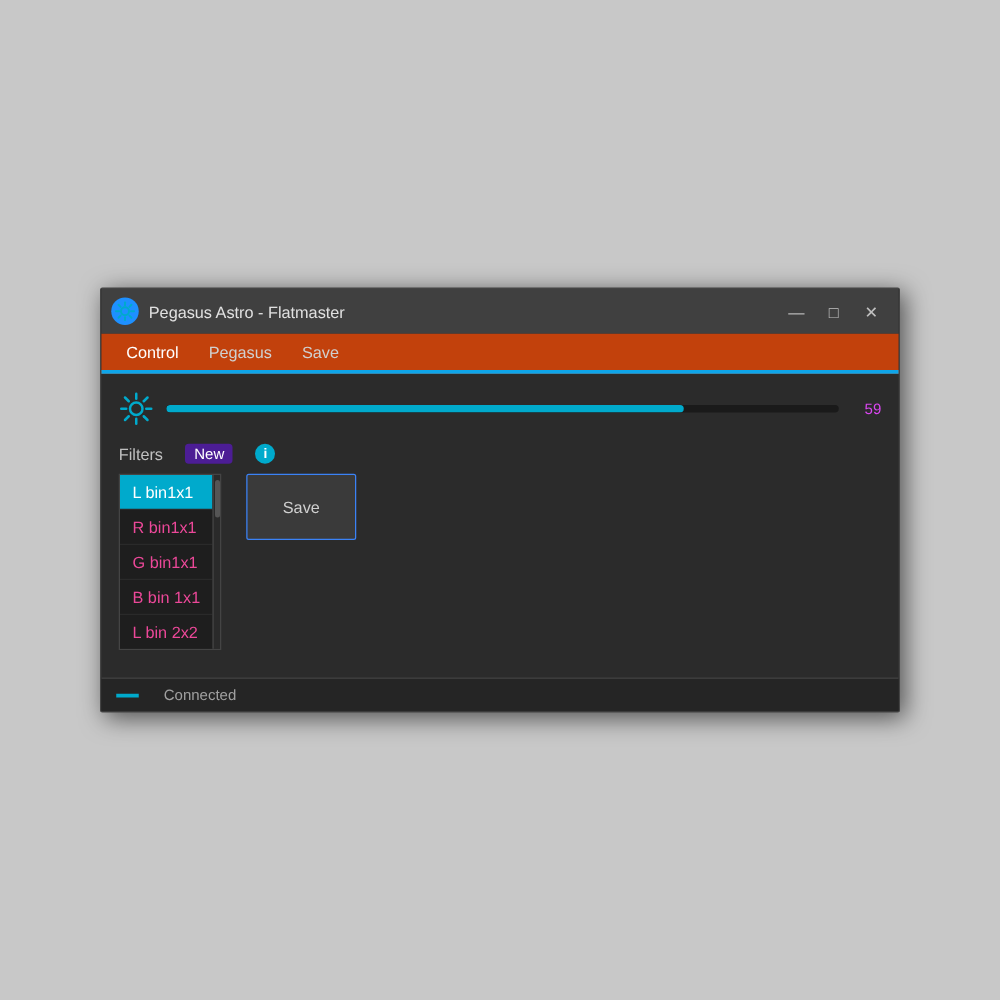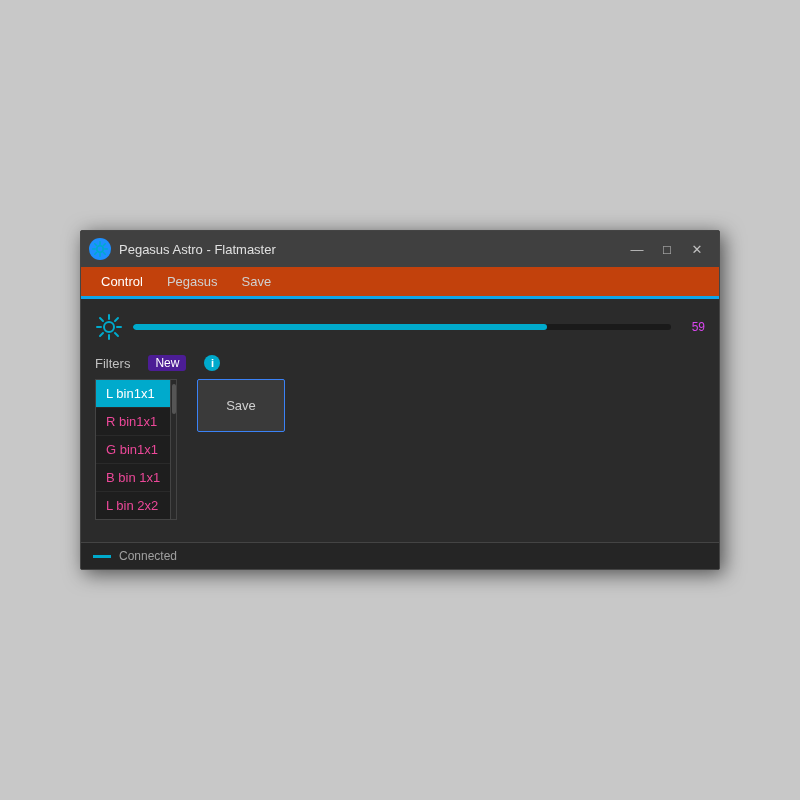--- a/index.html
+++ b/index.html
@@ -242,21 +242,21 @@
       font-size: 13px;
       border-radius: 2px;
     }
 
     
     .statusbar {
       background: #252525;
       padding: 6px 12px;
       display: flex;
       align-items: center;
-      gap: 8px;
+      gap: 20px;
       border-top: 1px solid #444;
       margin-top: 12px;
     }
 
     .status-indicator {
       width: 18px;
       height: 3px;
       background: #00aacc;
     }
 

